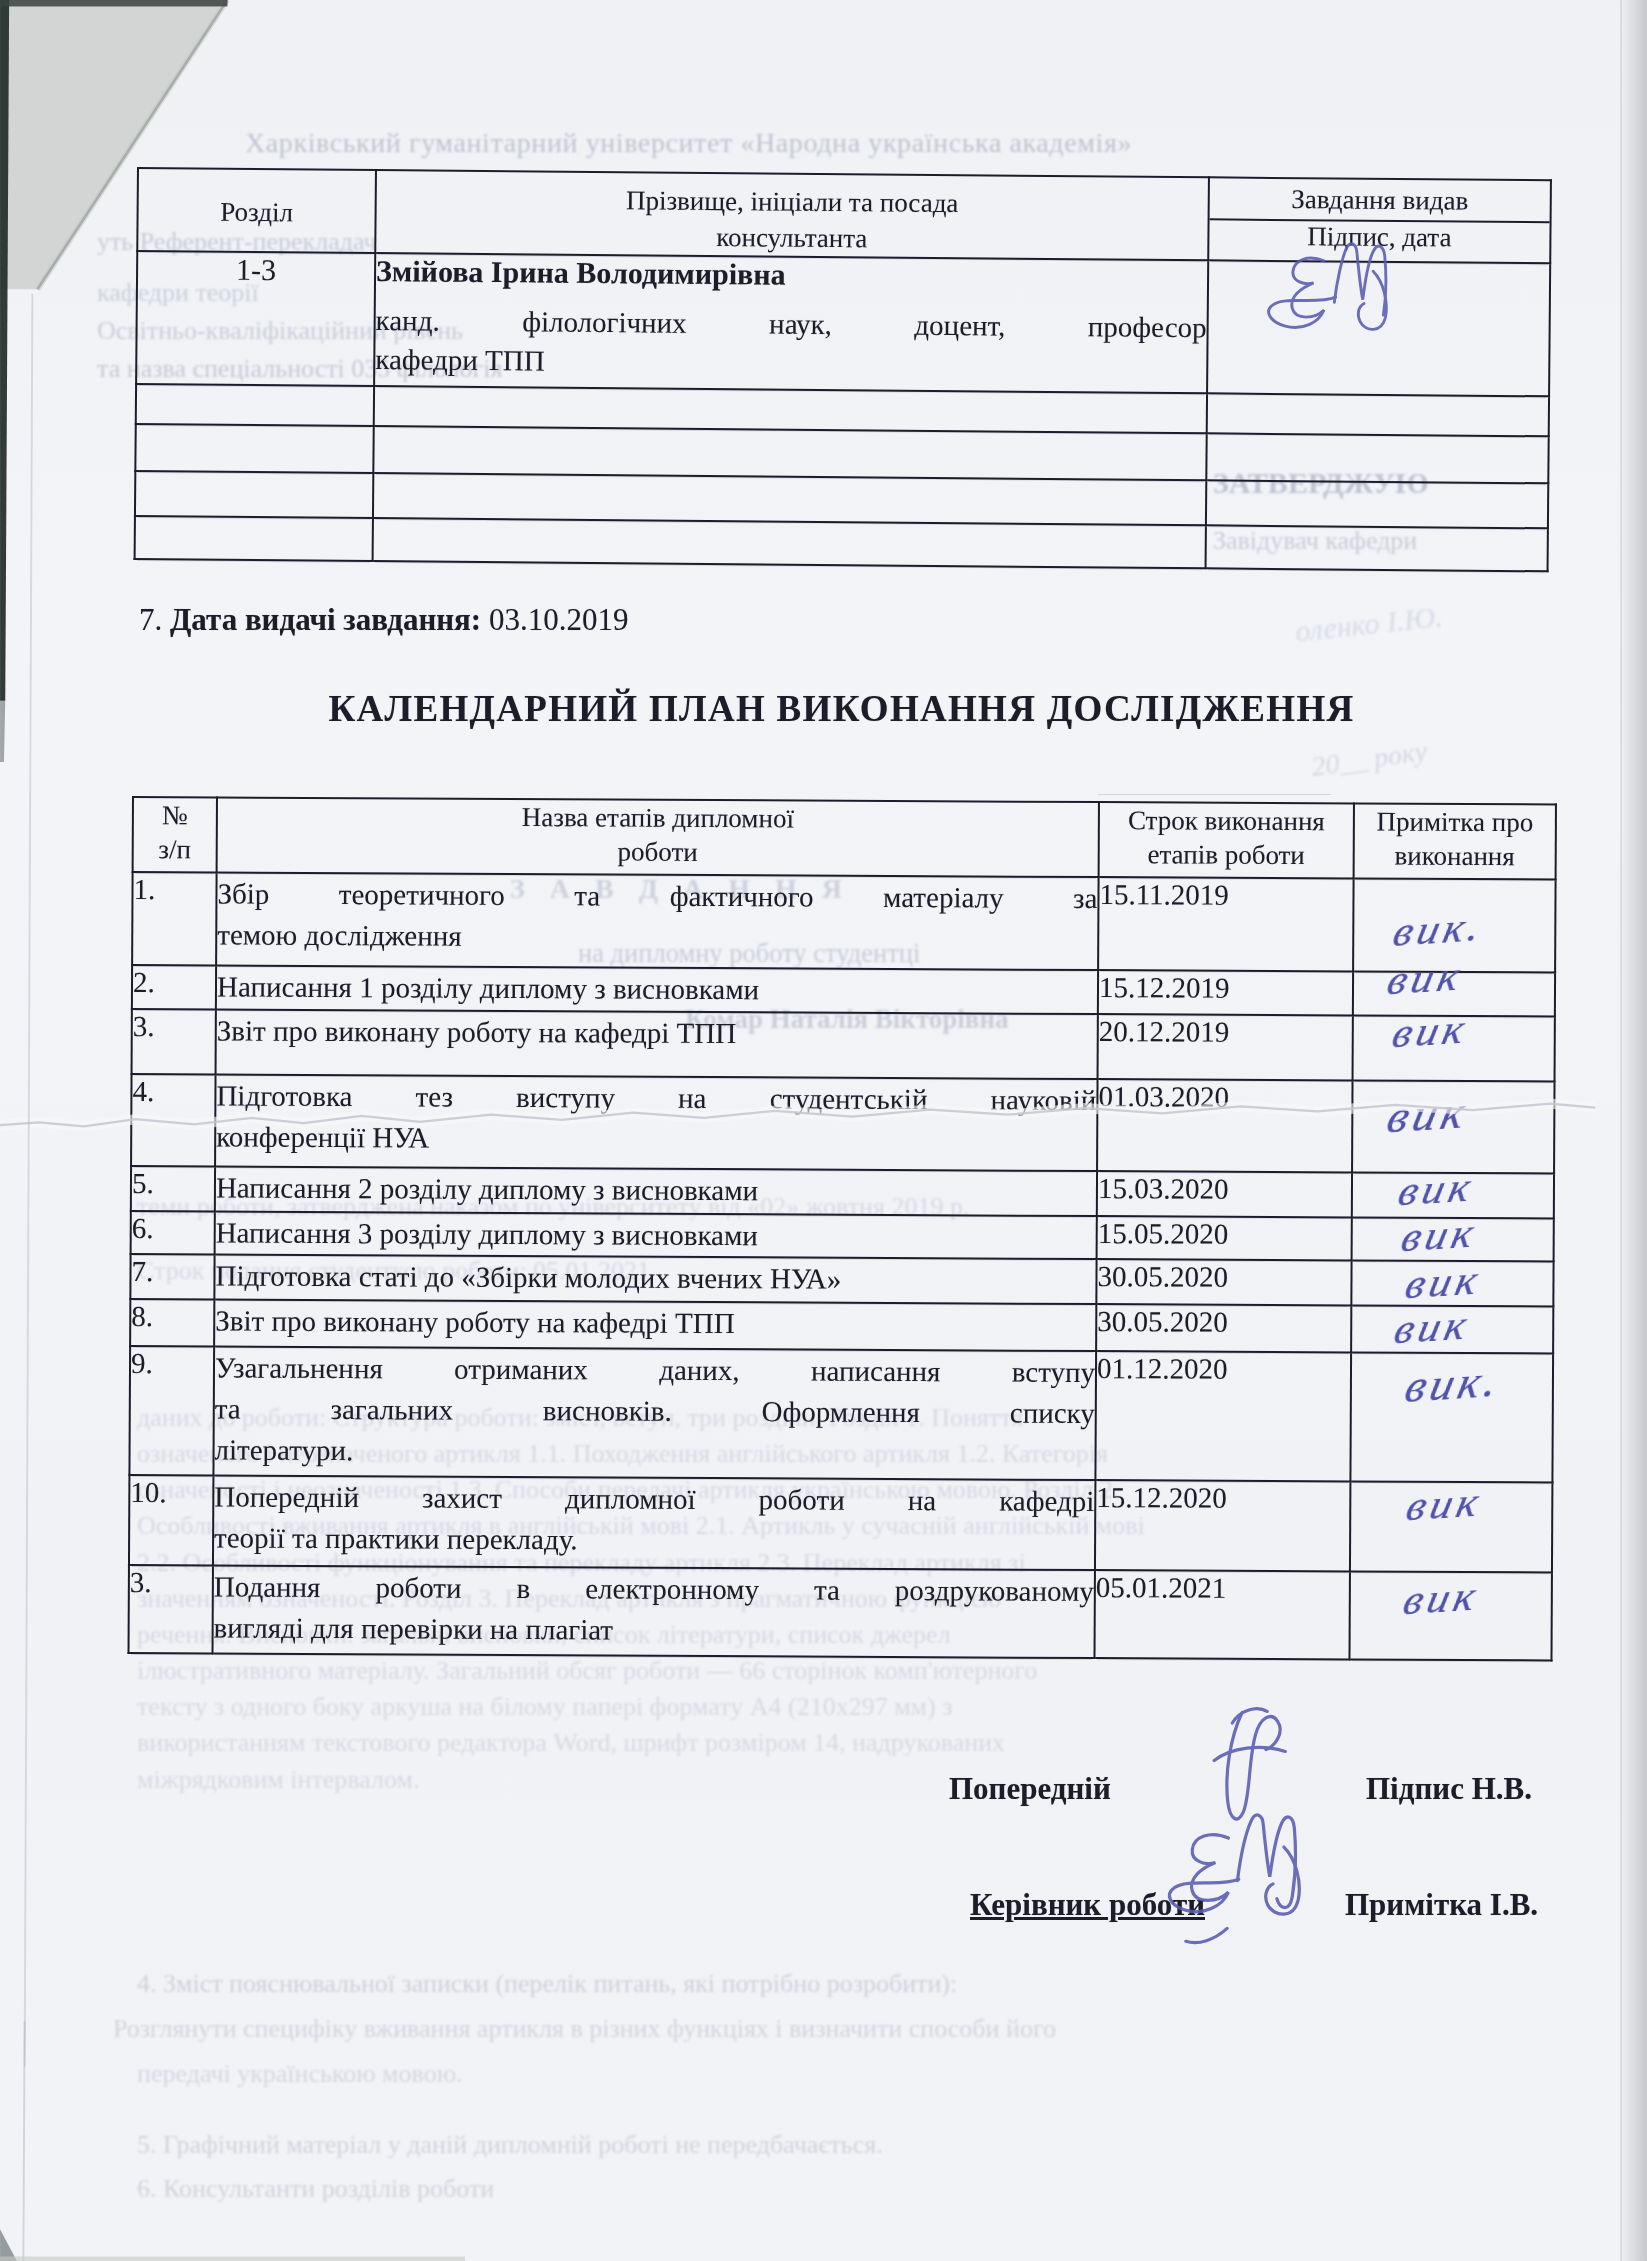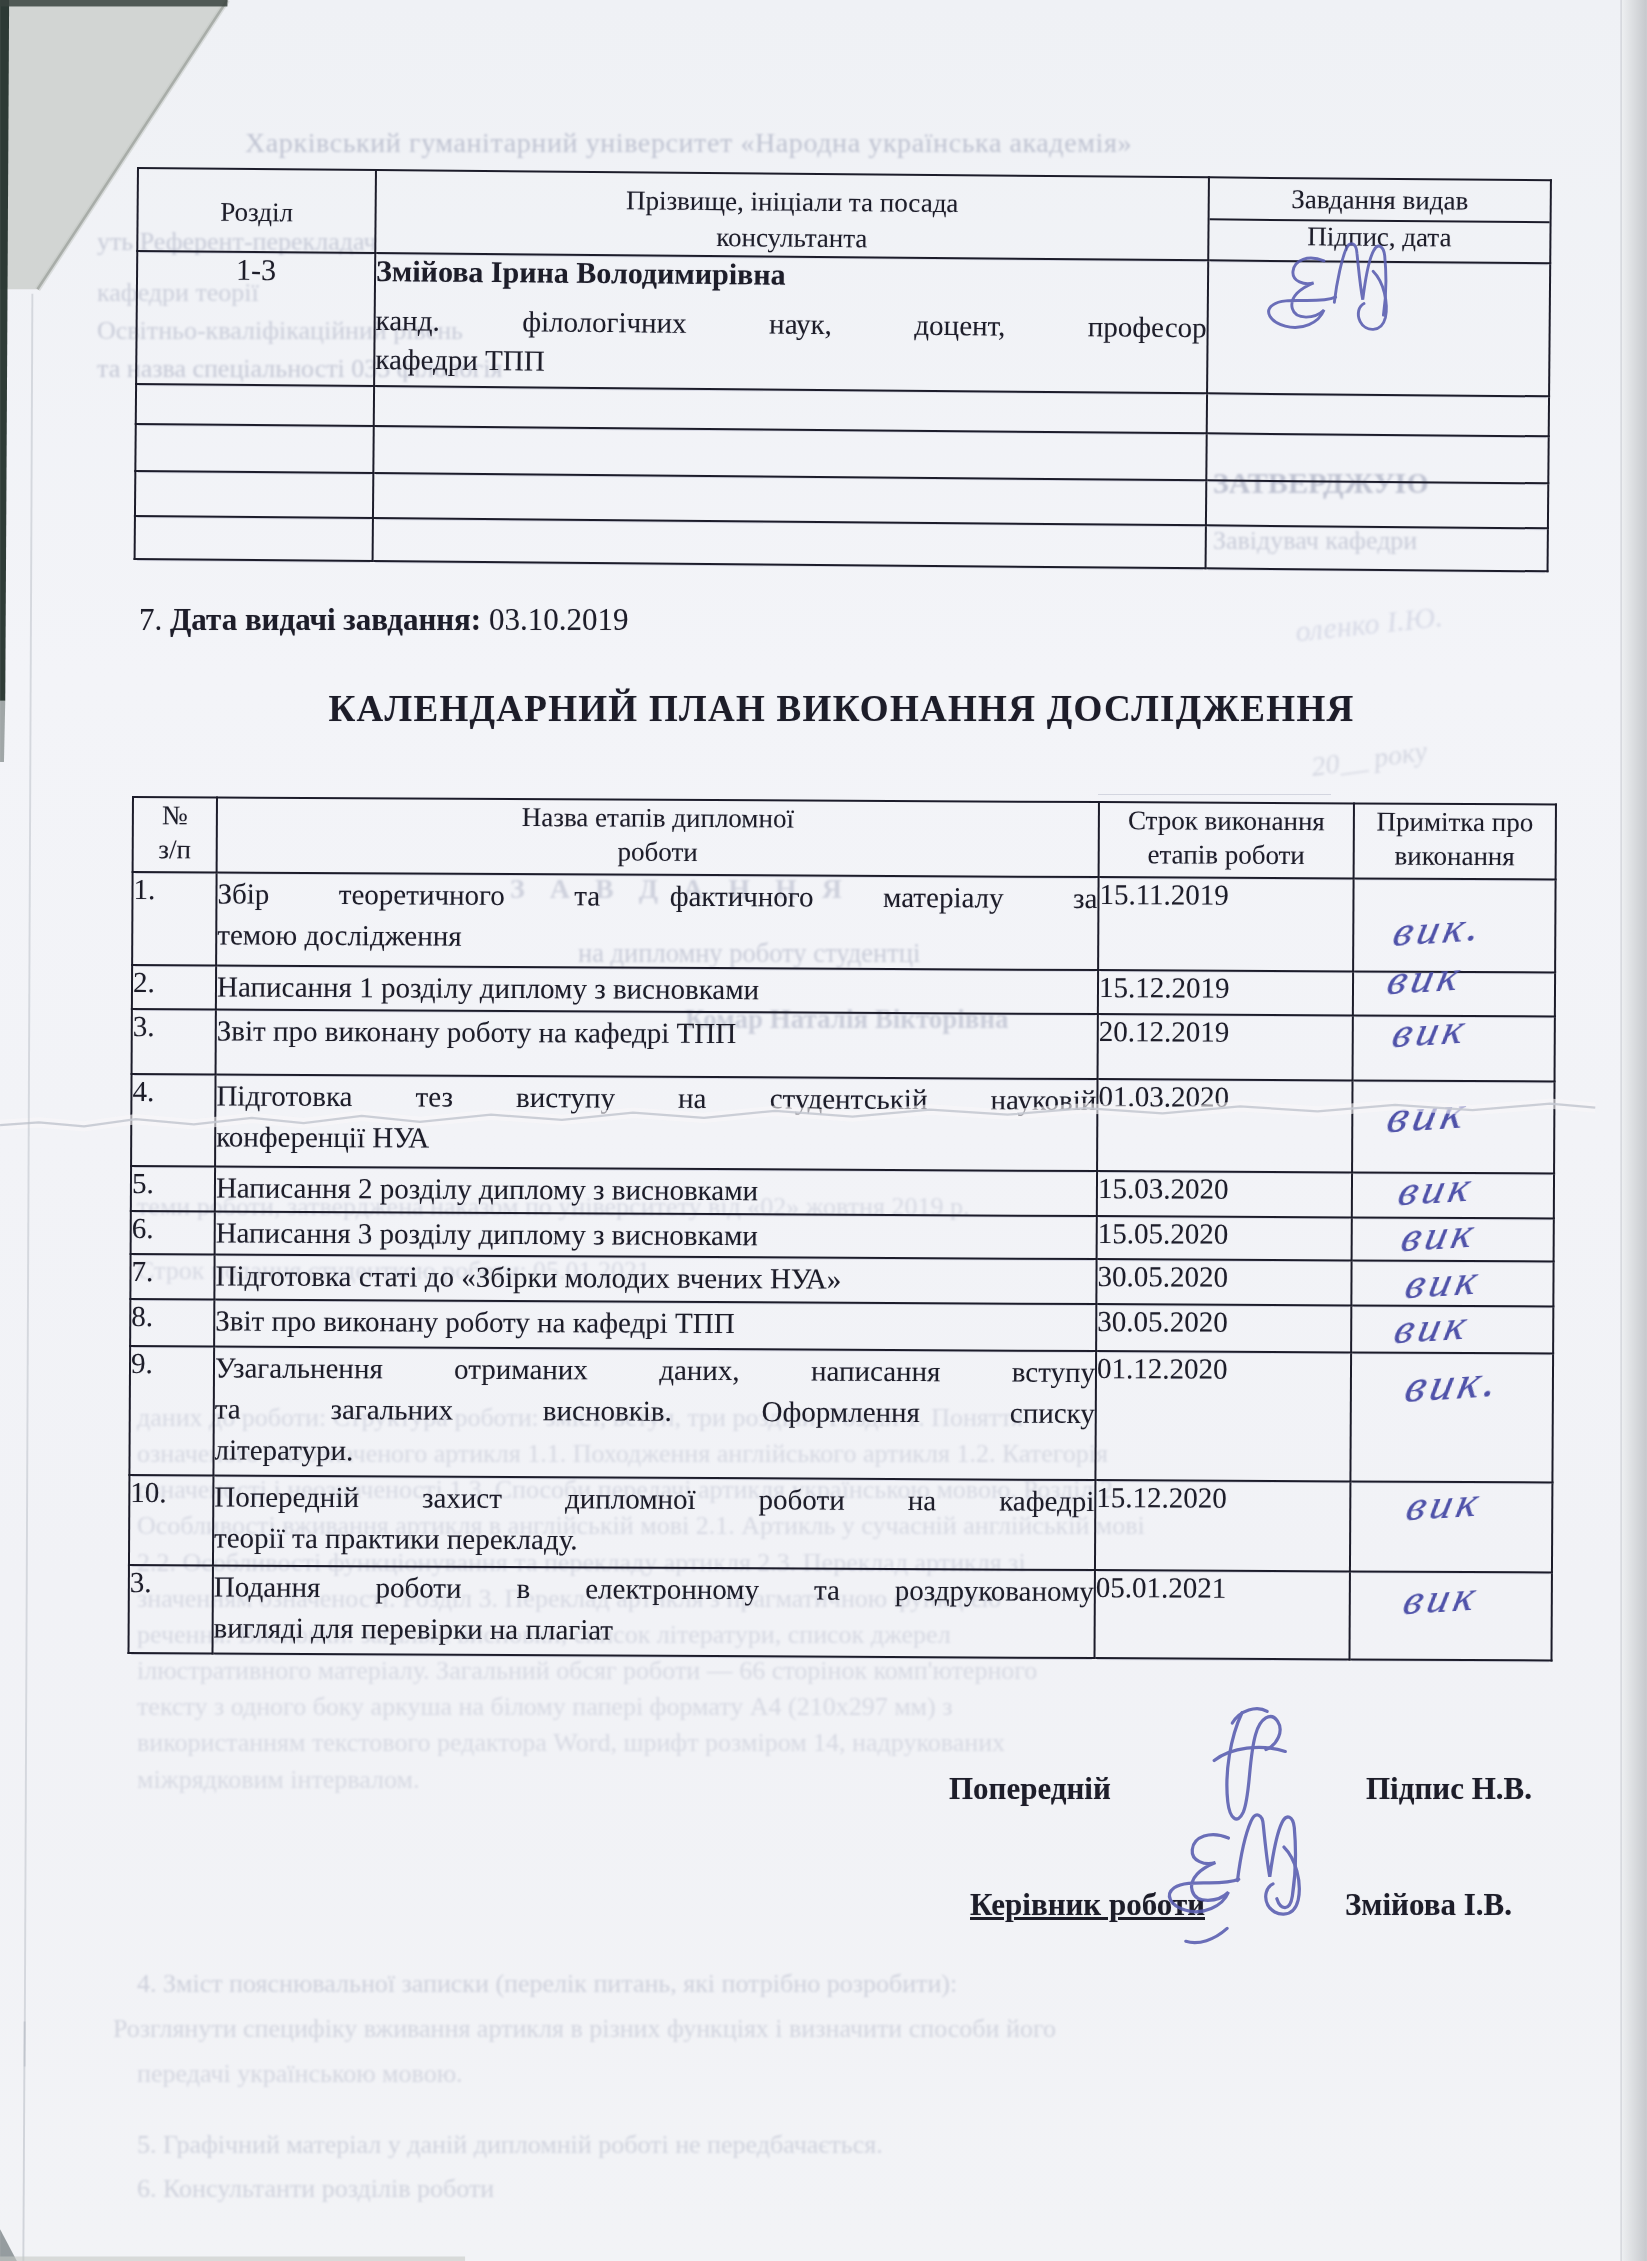--- a/index.html
+++ b/index.html
@@ -336,21 +336,21 @@
     <span class="ink n6">вик</span>
     <span class="ink n7">вик</span>
     <span class="ink n8">вик</span>
     <span class="ink n9">вик.</span>
     <span class="ink n10">вик</span>
     <span class="ink n11">вик</span>
 
     <span class="signoff so1r">Попередній</span>
     <span class="signoff so1n">Підпис Н.В.</span>
     <span class="signoff so2r">Керівник роботи</span>
-    <span class="signoff so2n">Змійова І.В.</span>
+    <span class="signoff so2n">Примітка І.В.</span>
 
     <svg class="sigsvg" viewBox="0 0 2550 3501">
       <g stroke="#585cb0" stroke-width="4.5" fill="none" stroke-linecap="round" opacity="0.88">
         <path d="M 2050 404 C 2026 394 2004 402 2002 420 C 2000 436 2020 442 2034 438 C 2014 446 1996 460 2001 478 C 2006 496 2036 494 2050 480 C 2042 500 2016 512 1990 505 C 1966 498 1957 482 1971 472 C 1990 458 2040 472 2068 460"></path>
         <path d="M 2066 468 C 2070 434 2078 400 2084 386 C 2090 372 2100 376 2101 392 C 2104 420 2106 444 2110 464 C 2114 432 2120 400 2127 388 C 2133 376 2142 380 2144 396 C 2147 428 2146 462 2142 488"></path>
         <path d="M 2126 420 C 2142 436 2150 468 2145 492 C 2139 516 2114 514 2106 498 C 2100 486 2104 474 2112 470"></path>
       </g>
       <g stroke="#585cb0" stroke-width="5" fill="none" stroke-linecap="round" opacity="0.88">
         <path d="M 1923 2652 C 1905 2690 1896 2745 1901 2790 C 1904 2816 1916 2826 1925 2806 C 1936 2780 1933 2724 1944 2686 C 1951 2660 1968 2650 1978 2665 C 1988 2680 1978 2702 1960 2709"></path>
         <path d="M 1880 2726 C 1906 2706 1952 2700 1990 2712"></path>

